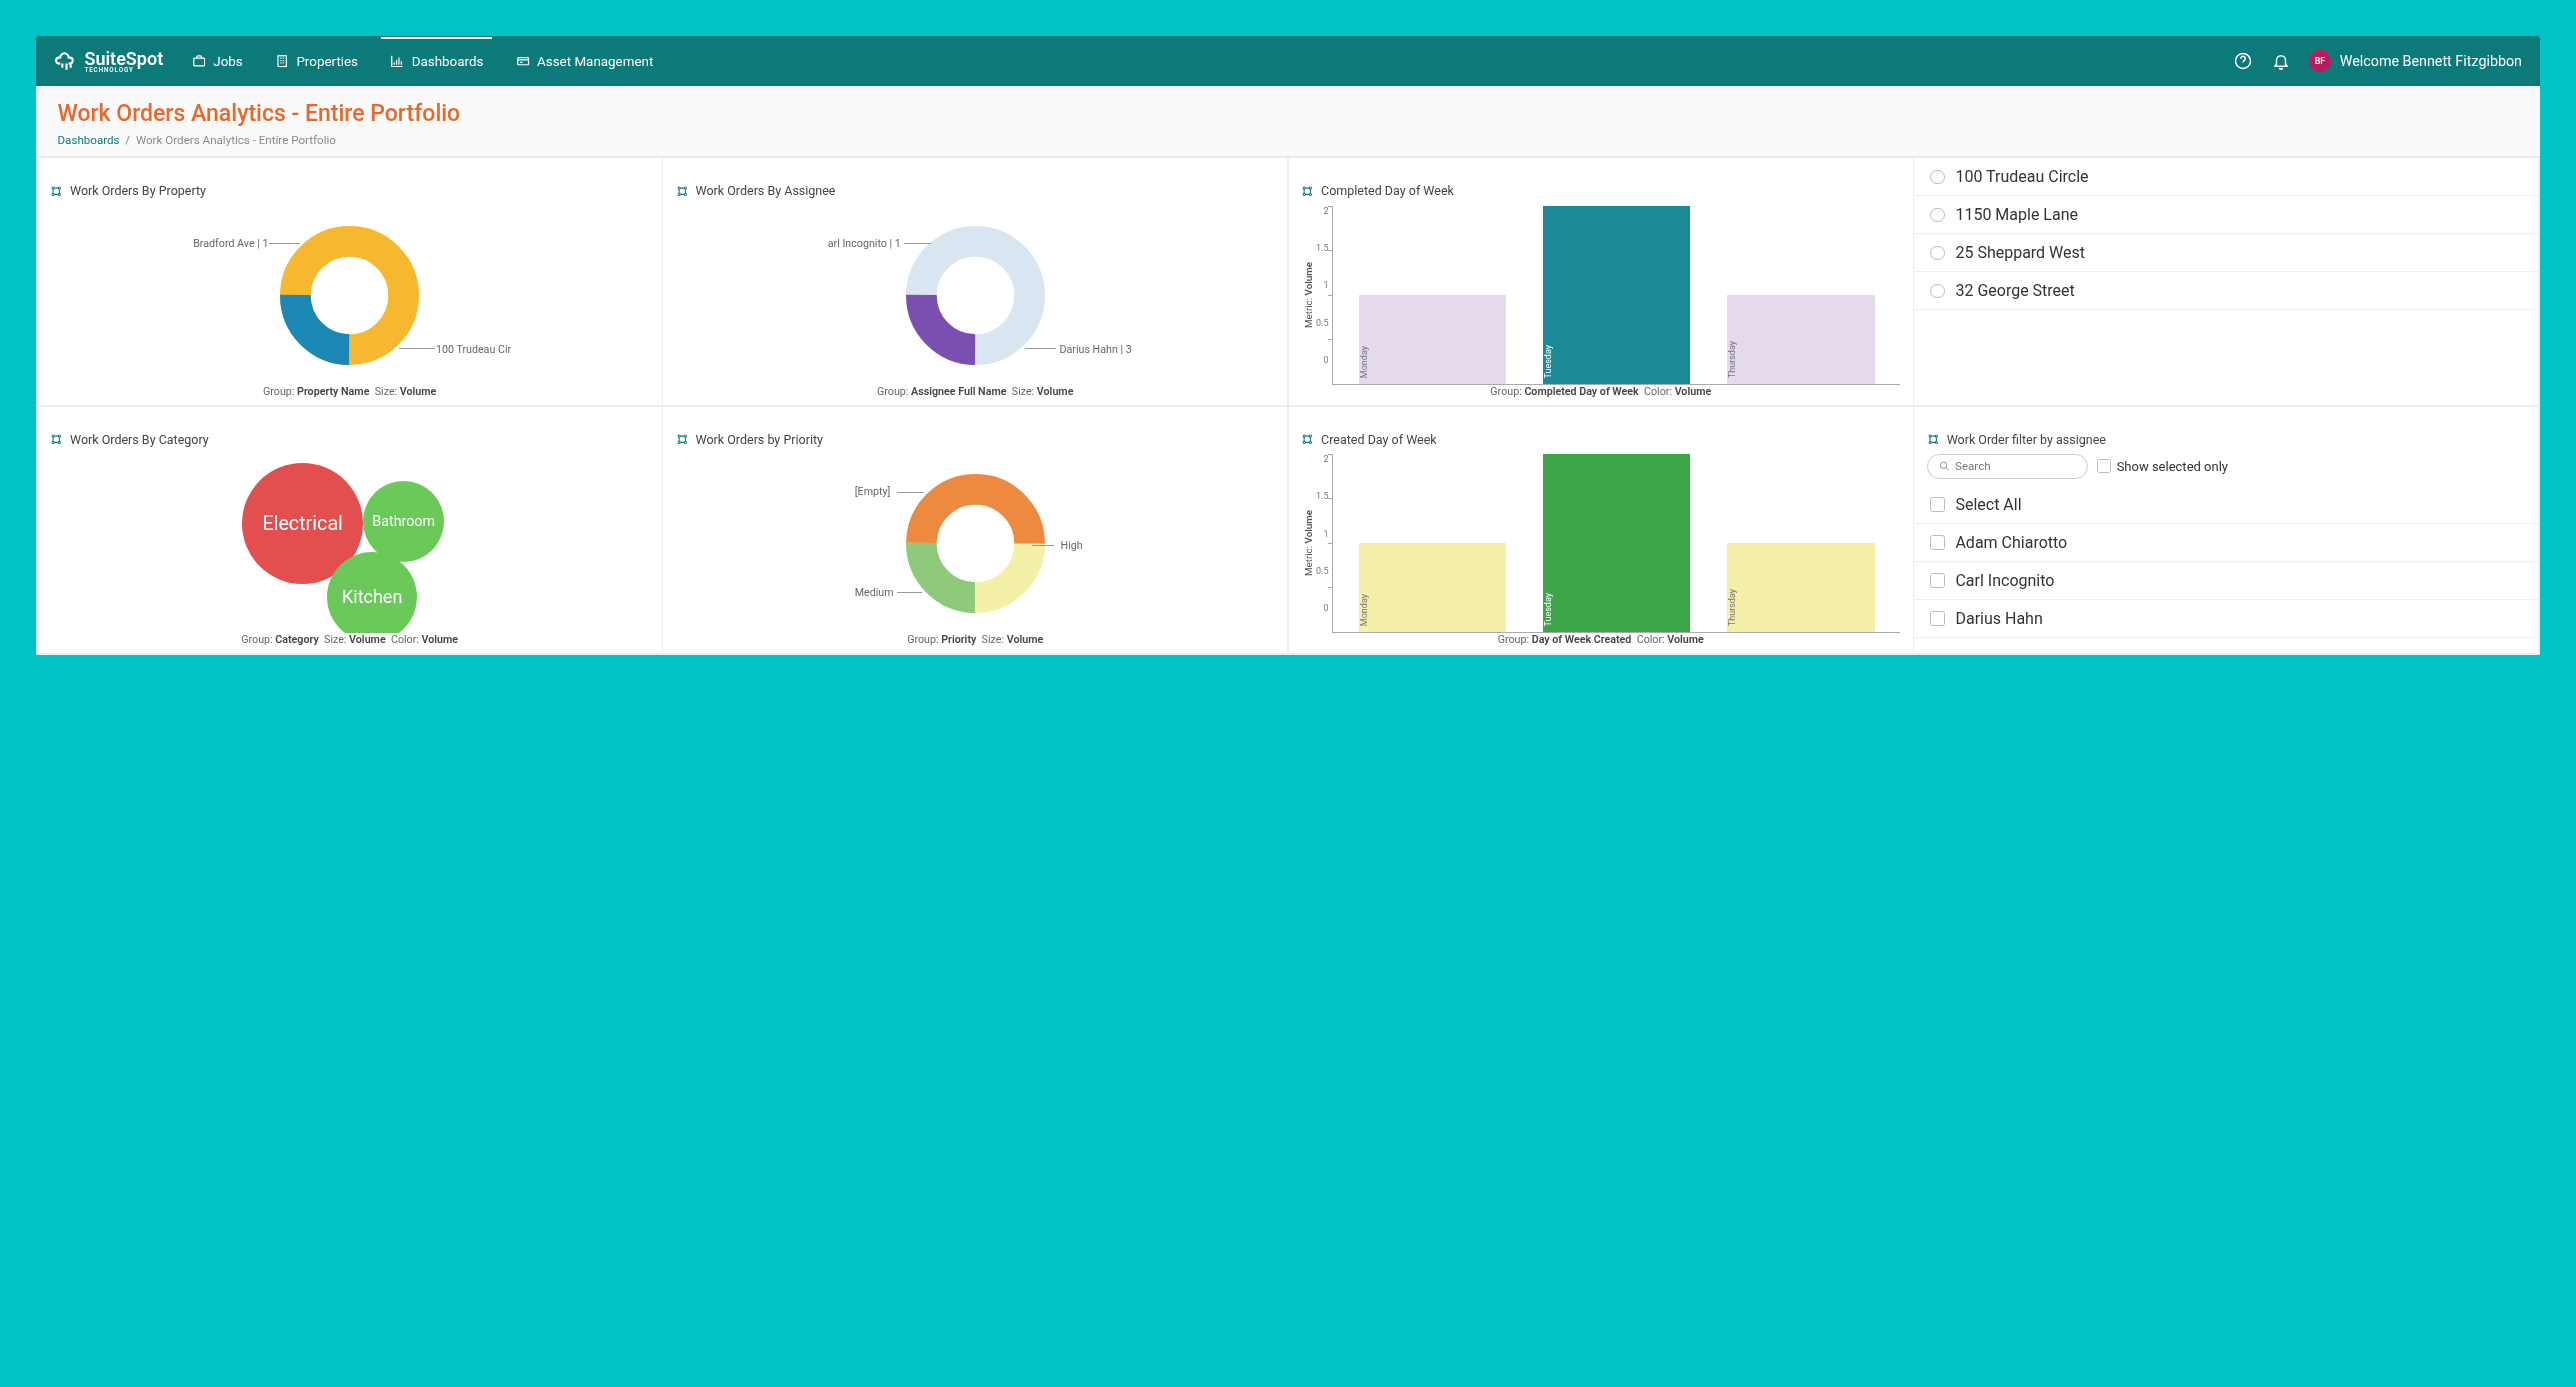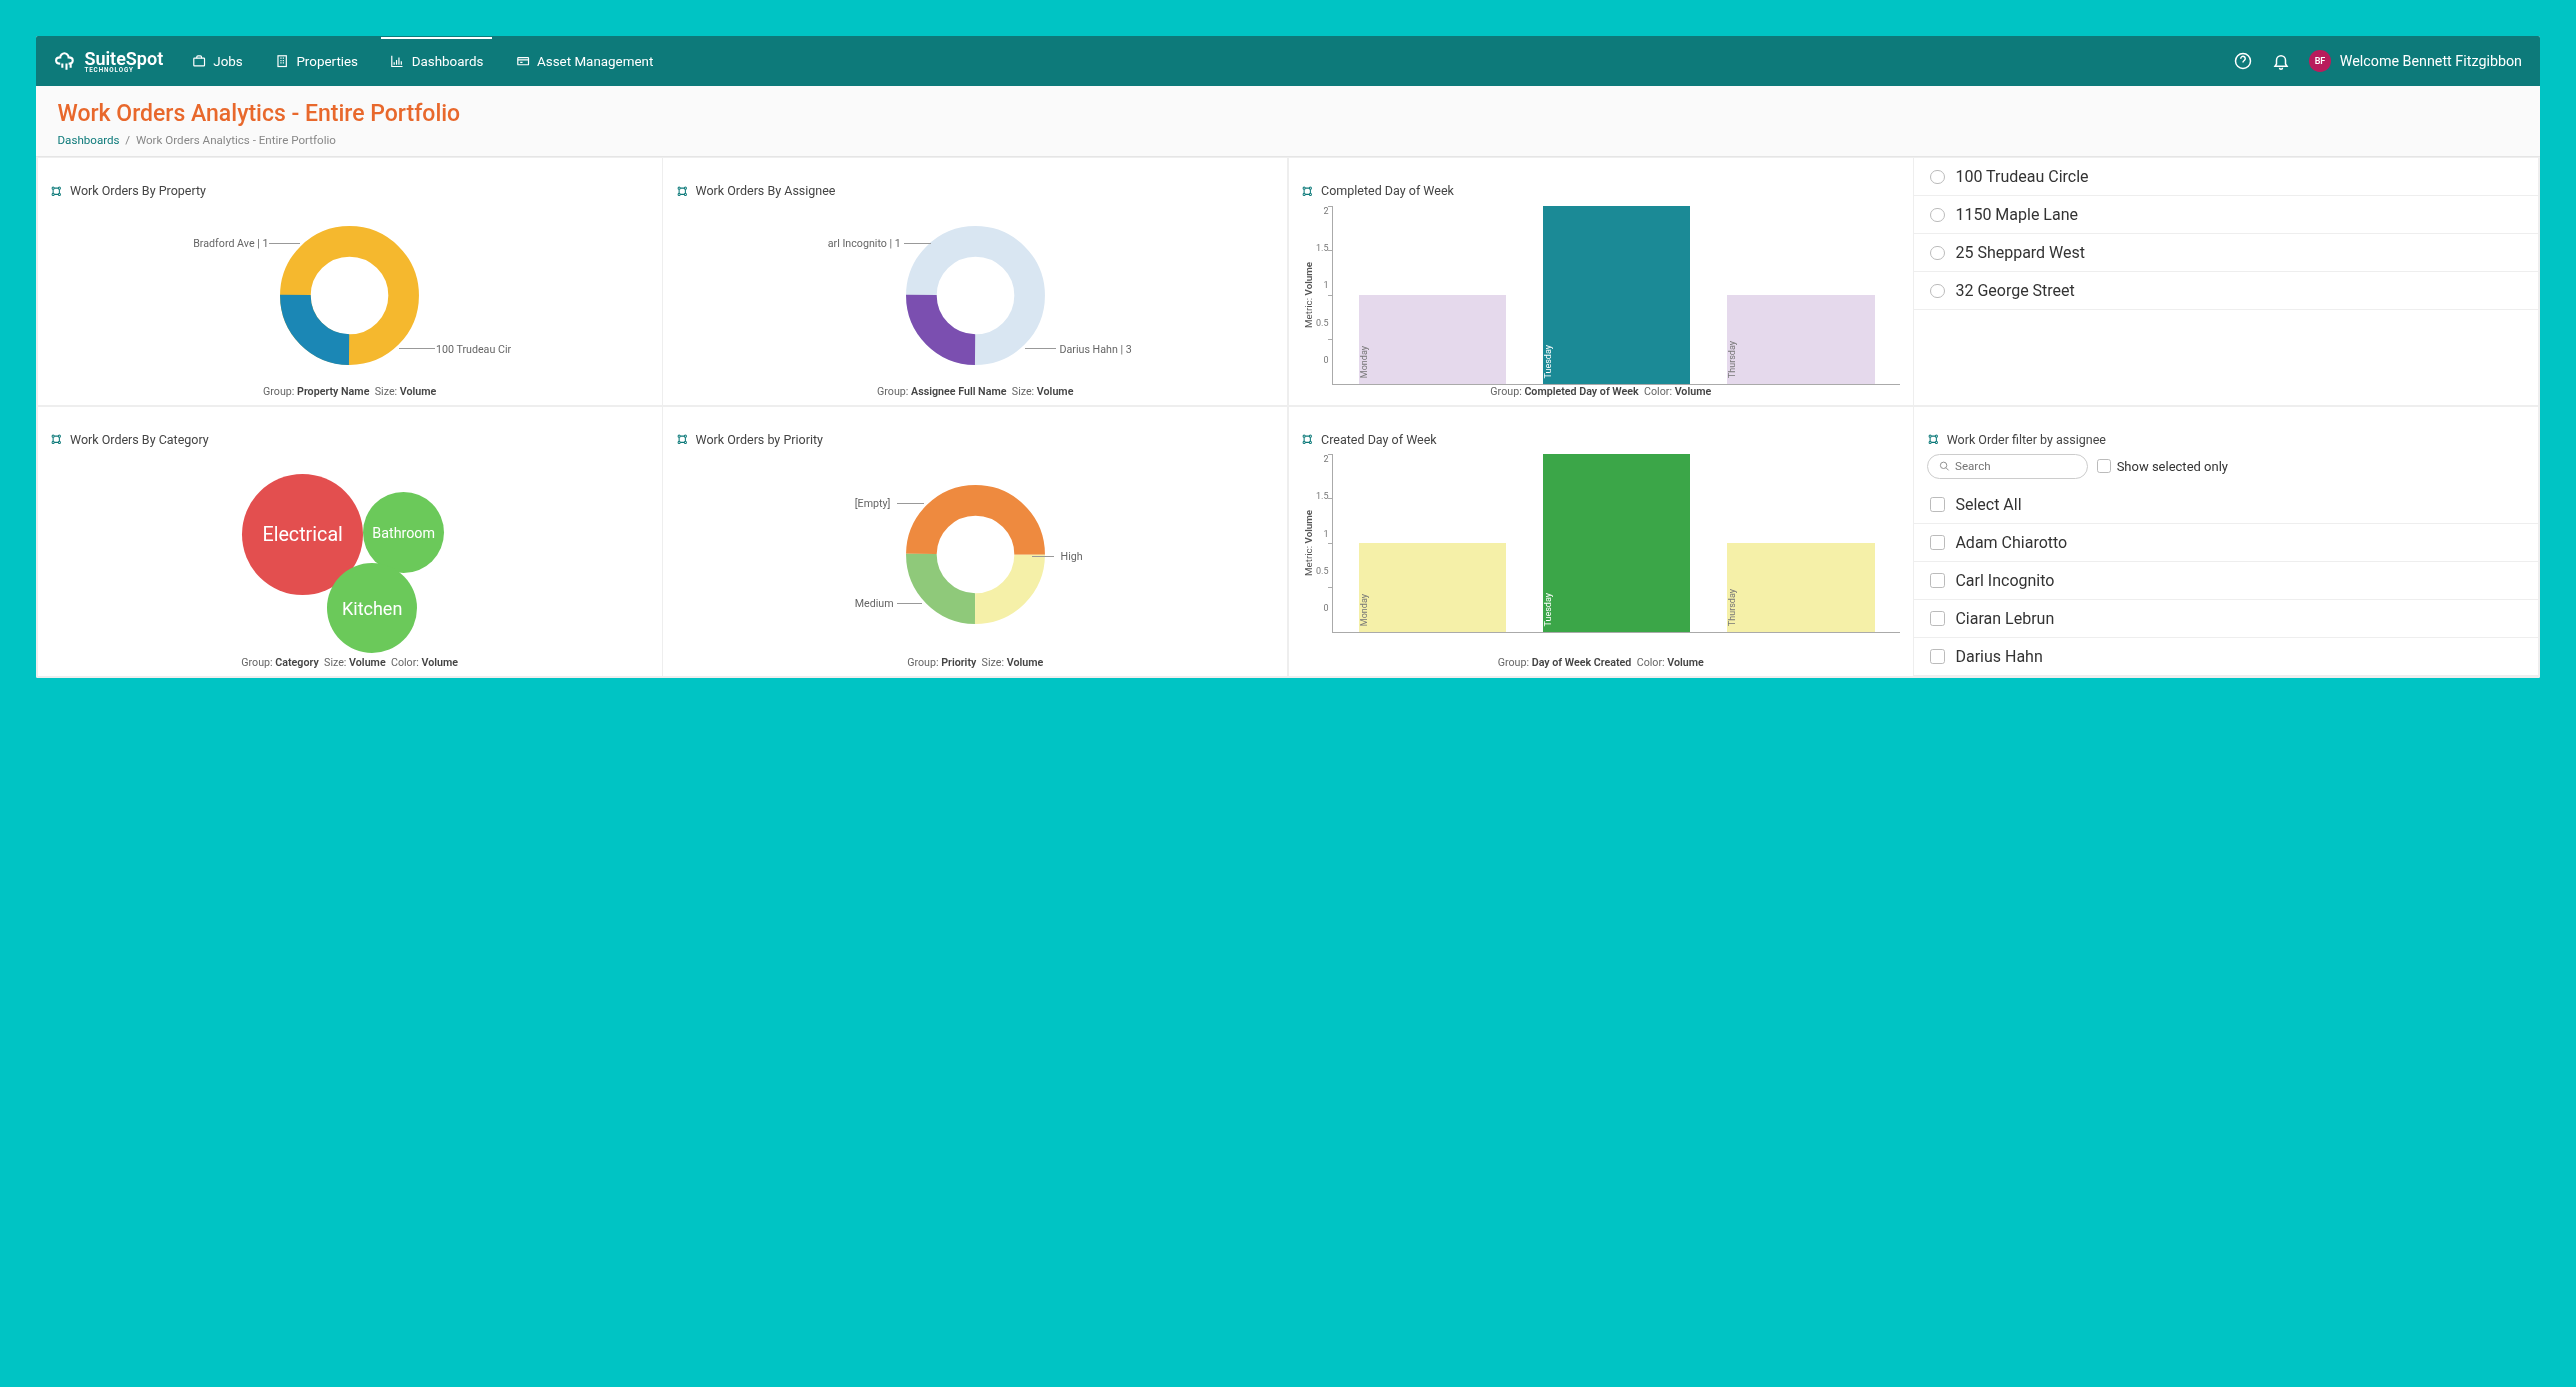--- a/index.html
+++ b/index.html
@@ -394,23 +394,19 @@
       <div class="filter-item">
           <span class="checkbox"></span>
           <span>Adam Chiarotto</span>
         </div>
       <div class="filter-item">
           <span class="checkbox"></span>
           <span>Carl Incognito</span>
         </div>
       <div class="filter-item">
           <span class="checkbox"></span>
-          <span>Ciaran Lebrun</span>
-        </div>
-      <div class="filter-item">
-          <span class="checkbox"></span>
           <span>Darius Hahn</span>
         </div>
     </div>
 
   </div>
 </div>
 
 
 </body></html>

